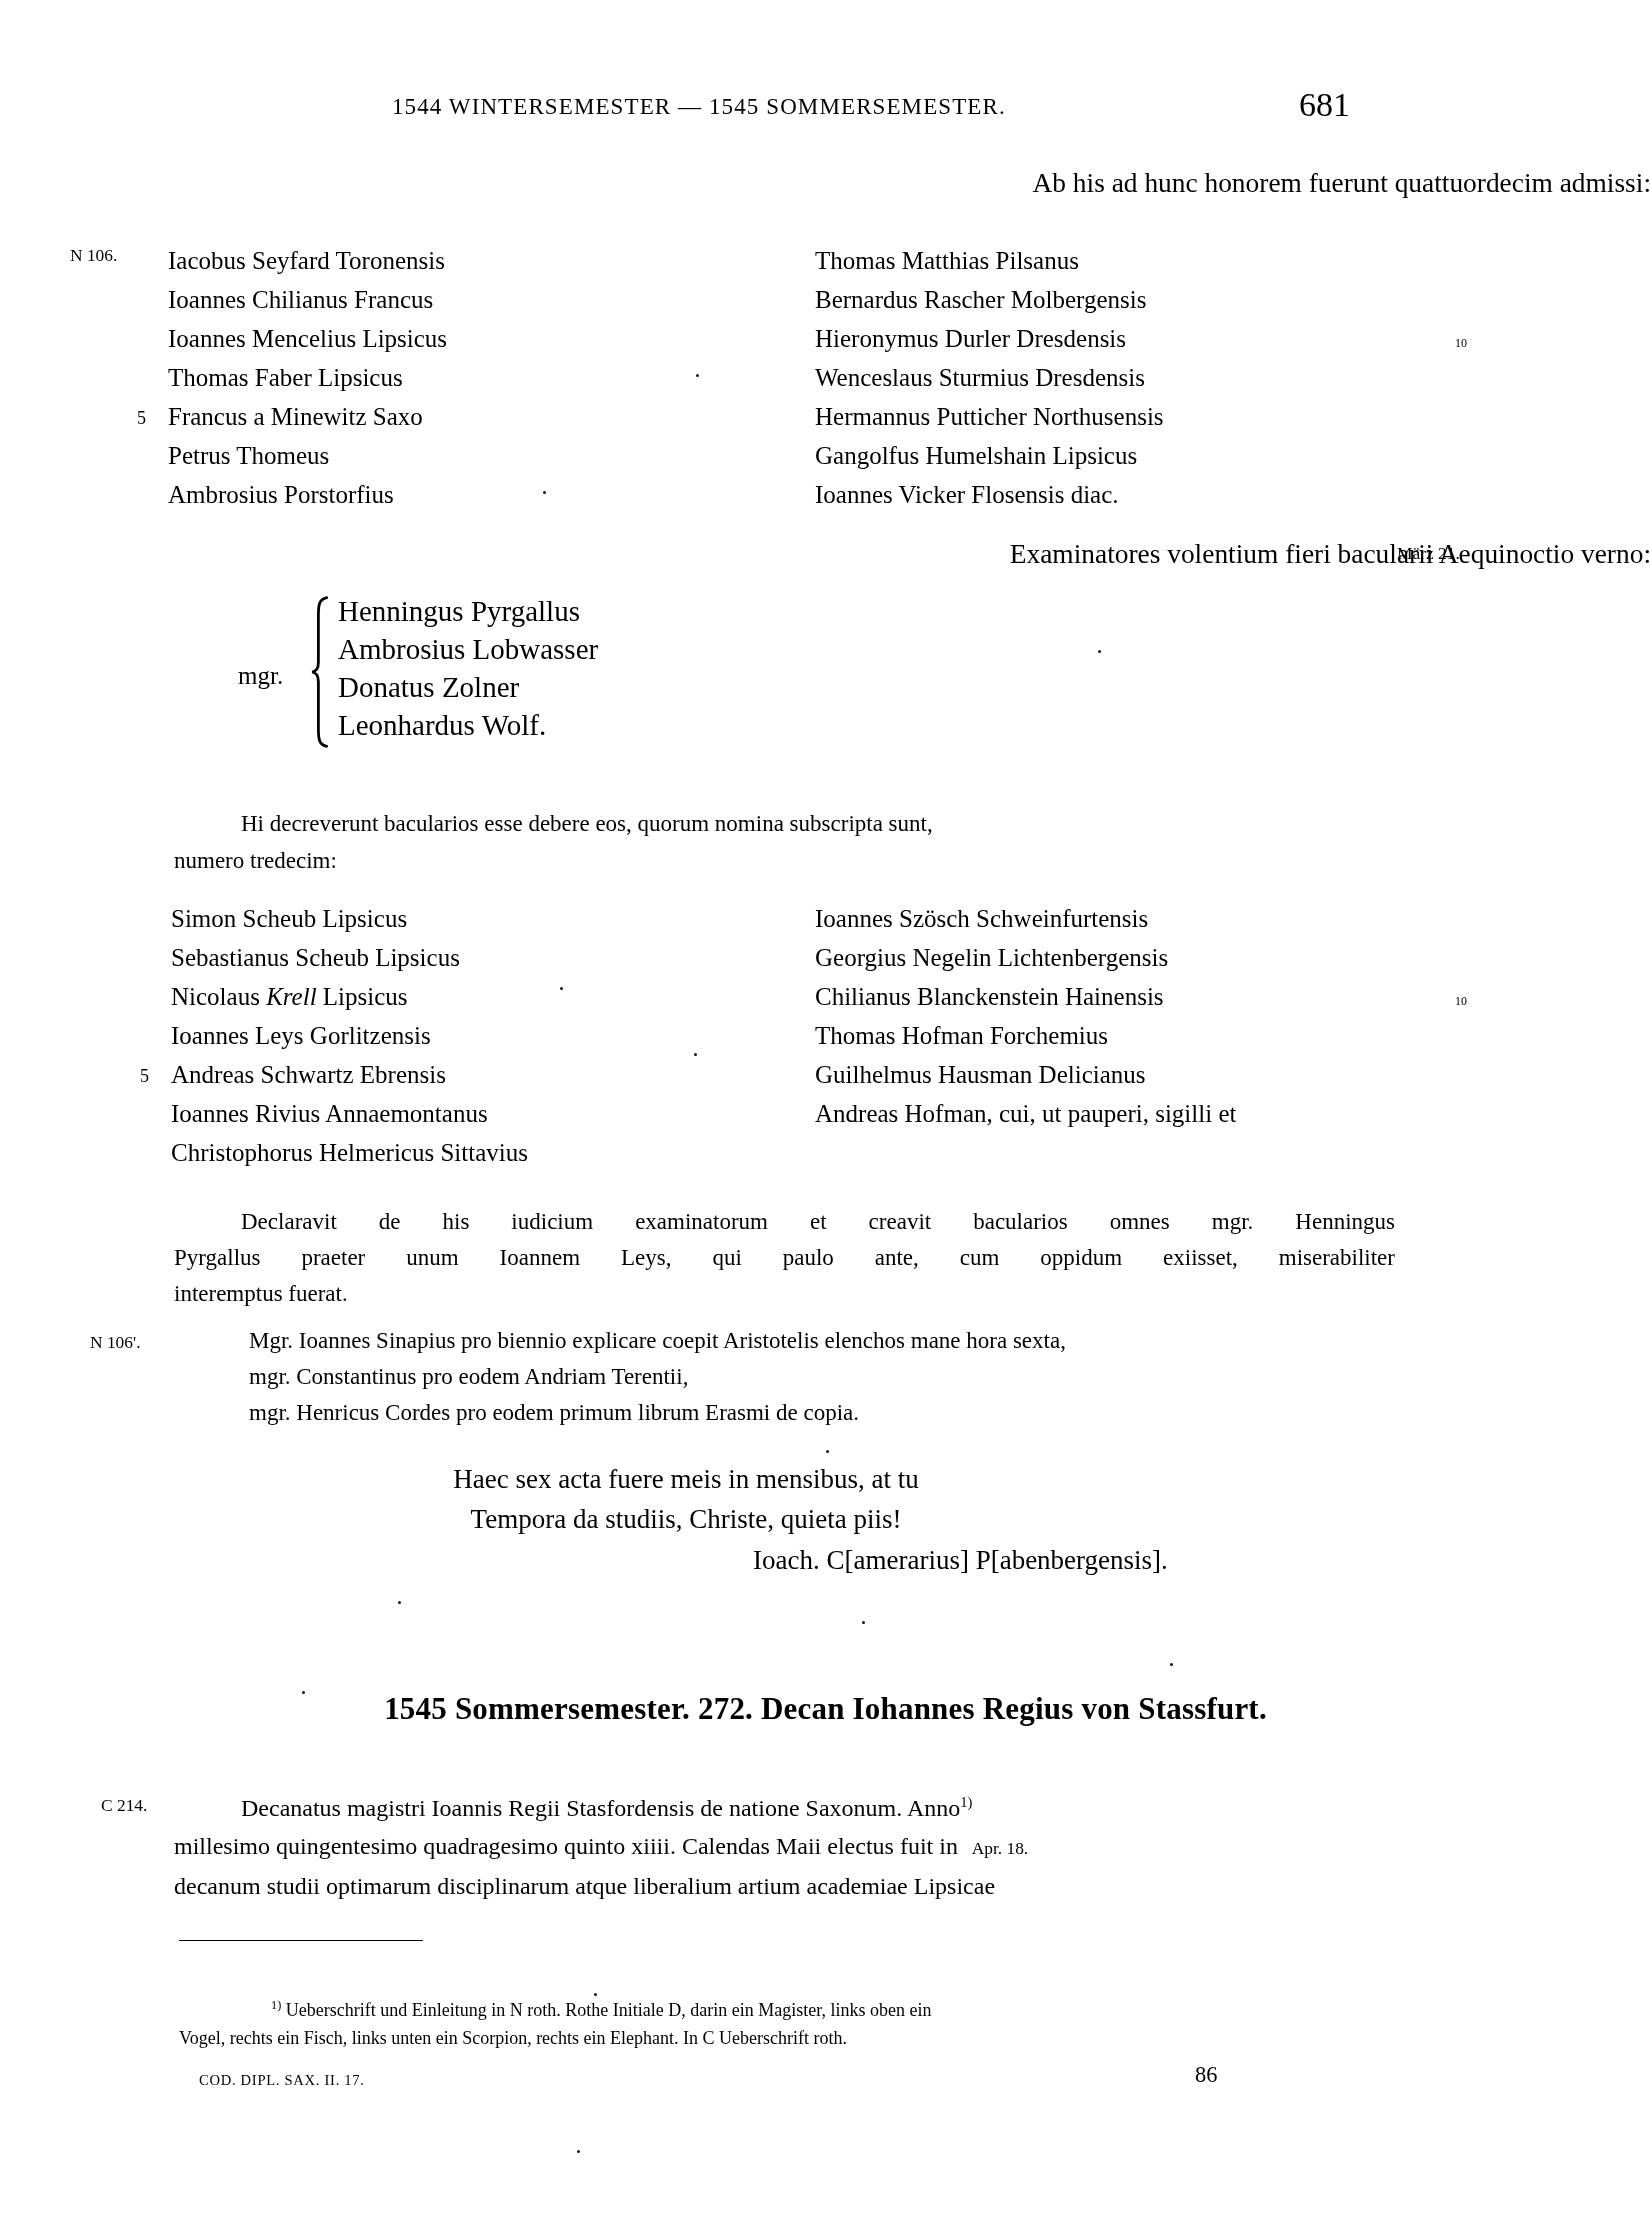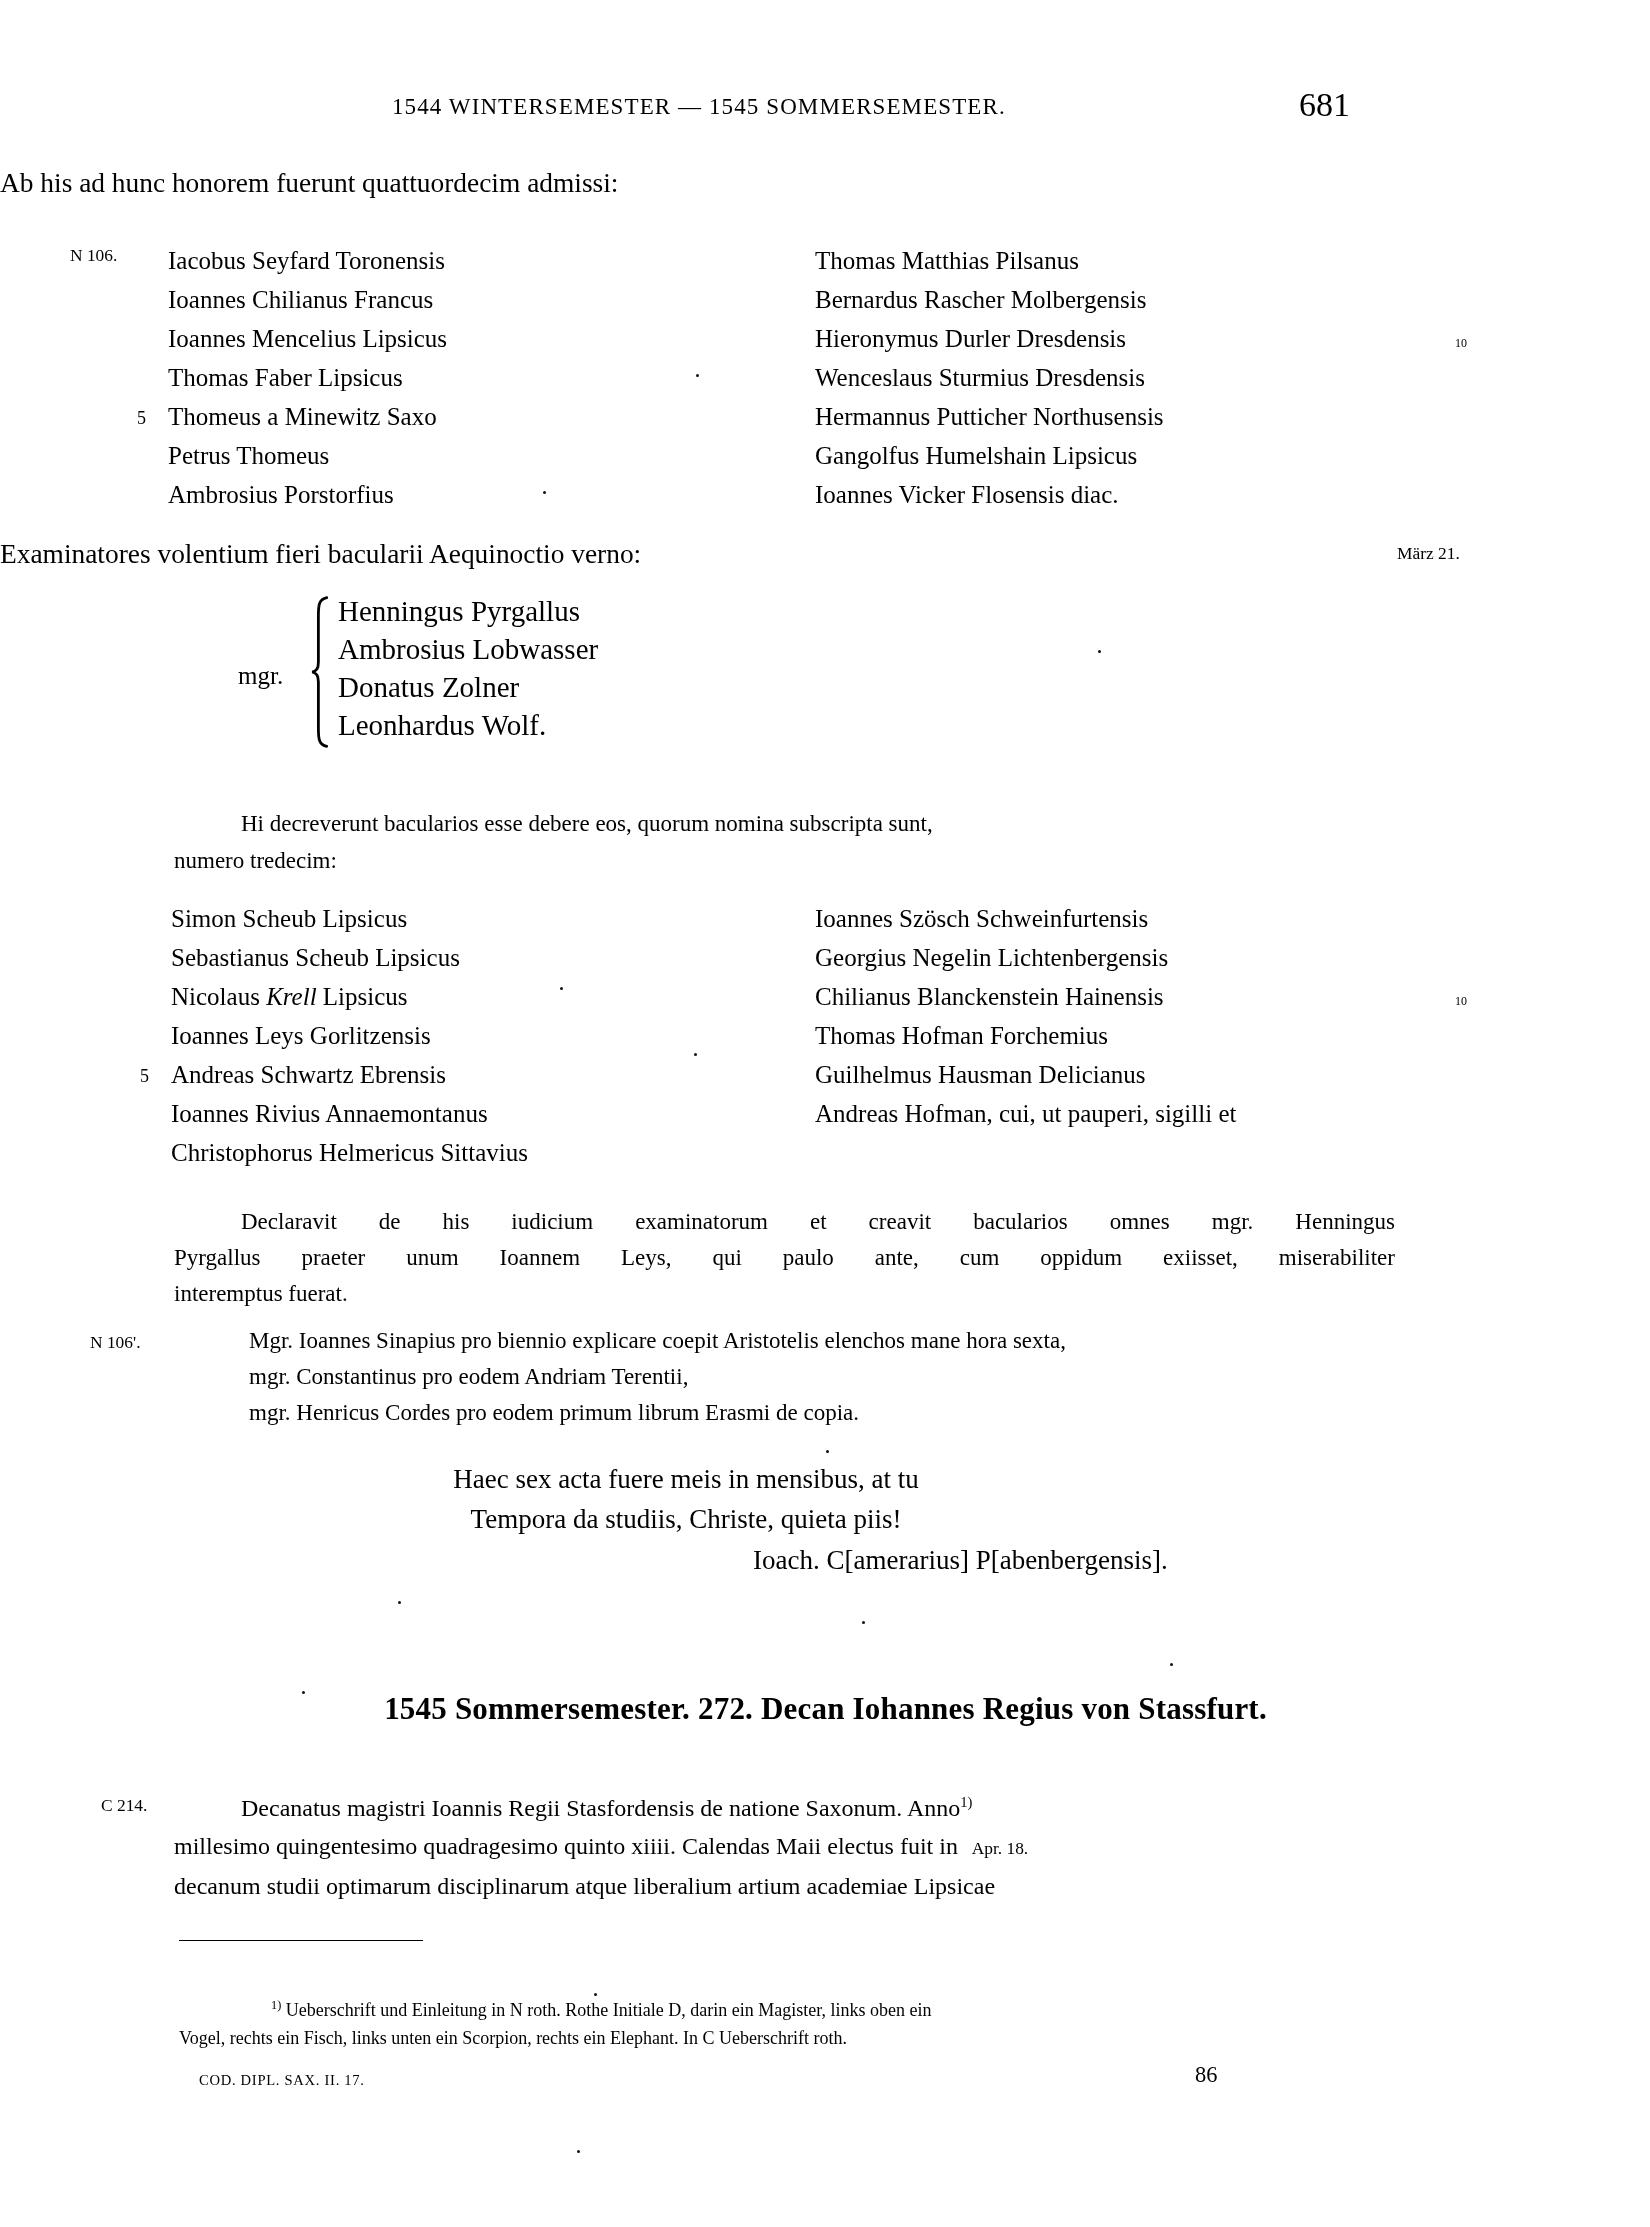--- a/index.html
+++ b/index.html
@@ -41,21 +41,21 @@
     position: absolute;
     left: 1299px;
     top: -7.8px;
     font-size: 34px;
     font-weight: 400;
   }
 
   
   .centered-head {
     position: absolute;
-    text-align: left;
+    text-align: right;
     font-size: 27.4px;
     white-space: nowrap;
   }
   .marginal {
     position: absolute;
     font-size: 17.4px;
     white-space: nowrap;
   }
 
   
@@ -220,21 +220,21 @@
         <span>Ioannes Chilianus Francus</span>
       </div>
       <div class="nameline">
         <span>Ioannes Mencelius Lipsicus</span>
       </div>
       <div class="nameline">
         <span>Thomas Faber Lipsicus</span>
       </div>
       <div class="nameline">
         <span class="num">5</span>
-        <span>Thomeus a Minewitz Saxo</span>
+        <span>Francus a Minewitz Saxo</span>
       </div>
       <div class="nameline">
         <span>Petrus Thomeus</span>
       </div>
       <div class="nameline">
         <span>Ambrosius Porstorfius</span>
       </div>
     </div>
 
     <div class="col" style="left:815px;">

